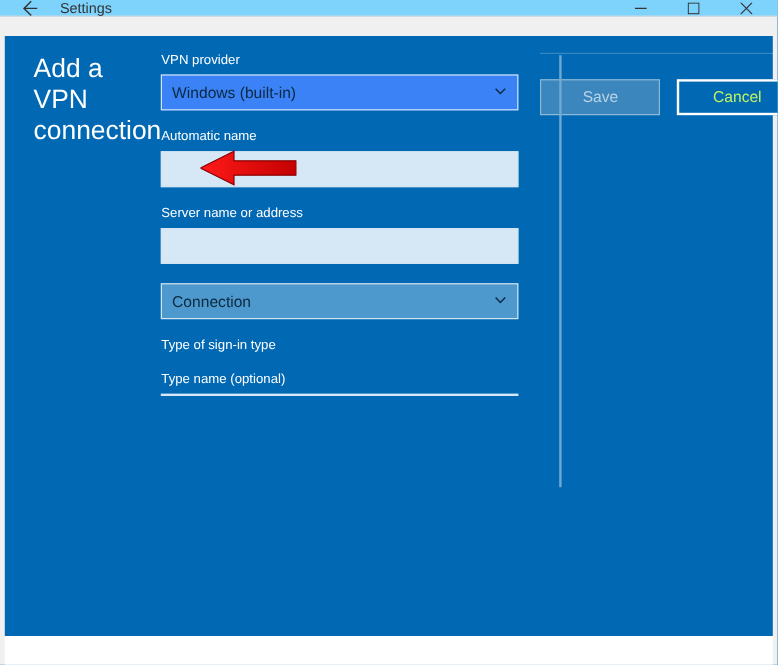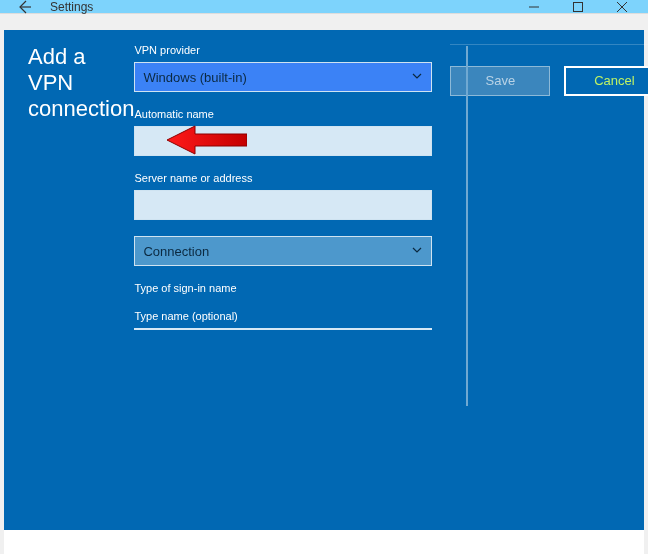--- a/index.html
+++ b/index.html
@@ -92,21 +92,21 @@
           <span>Connection</span>
           <span class="chev">
             <svg width="12" height="12" viewBox="0 0 12 12">
                 <path d="M2 4 L6 8 L10 4" stroke="#0b2940" stroke-width="1.2" fill="none"></path>
               </svg>
           </span>
         </div>
       </div>
 
       <div class="field">
-        <span class="field-label">Type of sign-in name</span>
+        <span class="field-label">Type of sign-in type</span>
       </div>
 
       <div class="field" style="margin-bottom:6px;">
         <span class="field-label">Type name (optional)</span>
         <div class="username-underline"></div>
       </div>
 
     </div>
     <div class="scrollbar"></div>
   </div>

